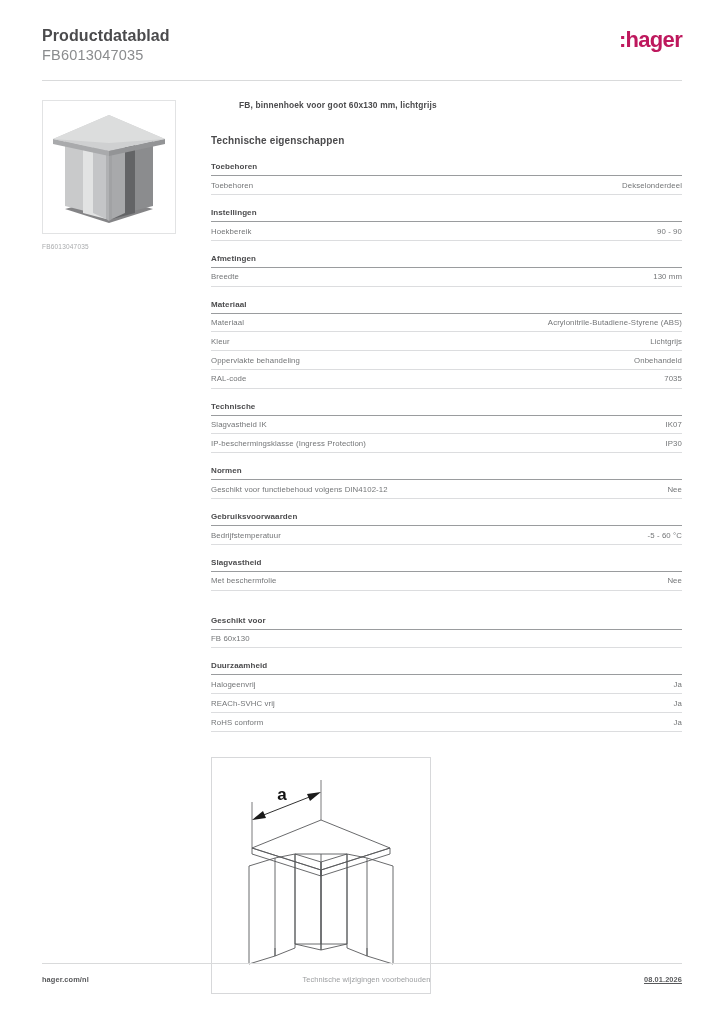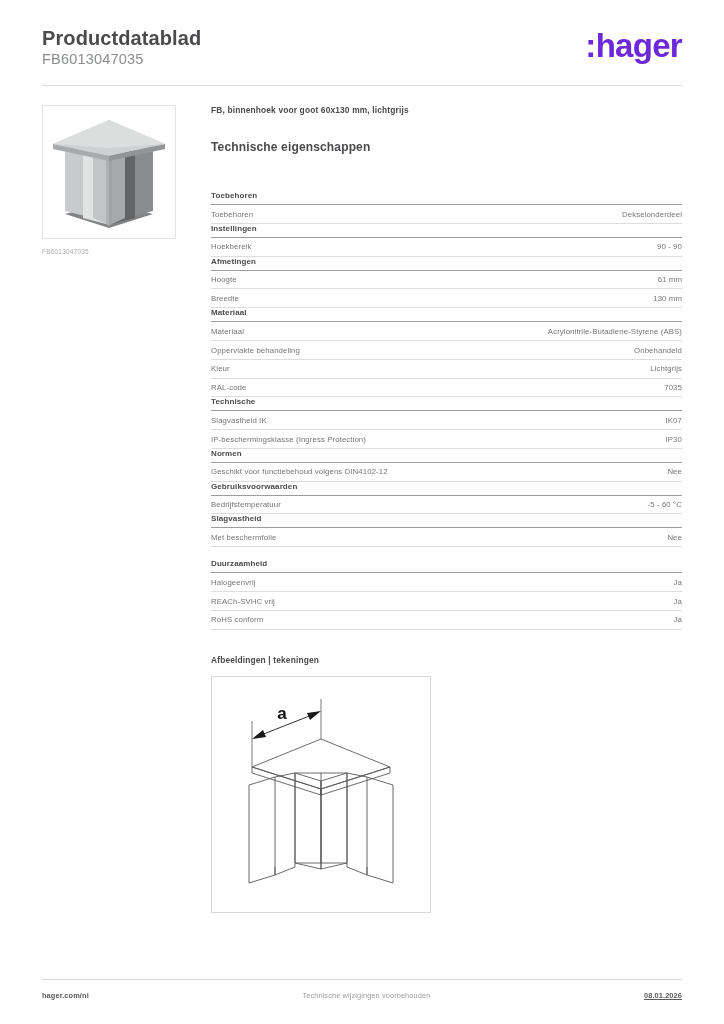--- a/index.html
+++ b/index.html
@@ -26,36 +26,36 @@
 
   
   .header {
     display: flex;
     align-items: flex-start;
     justify-content: space-between;
     padding-top: 26px;
   }
   .header-titles { line-height: 1.22; }
   .doc-title {
-    font-size: 20px;
+    font-size: 16px;
     font-weight: bold;
     color: #4b4b4d;
     letter-spacing: .1px;
   }
   .doc-subtitle {
     font-size: 14.5px;
     font-weight: normal;
     color: #8a8c8e;
     margin-top: 1px;
     letter-spacing: .2px;
   }
   .logo {
-    font-size: 33px;
-    font-weight: bold;
-    color: #6d28d9;
+    font-size: 22px;
+    font-weight: bold;
+    color: #be185d;
     letter-spacing: -0.7px;
     line-height: 1;
     margin-top: 3px;
   }
   .header-rule {
     margin-top: 16px;
     border-top: 1px solid #d9dadb;
   }
 
   
@@ -83,29 +83,30 @@
     letter-spacing: .2px;
   }
 
   
   .product-name {
     font-size: 8.4px;
     font-weight: bold;
     color: #4b4b4d;
     letter-spacing: .15px;
     margin-bottom: 25px;
+    margin-left: 28px;
   }
   .section-title {
-    font-size: 12px;
+    font-size: 10px;
     font-weight: bold;
     color: #4b4b4d;
     letter-spacing: .15px;
-    margin-bottom: 37px;
-  }
-  .group { }
+    margin-bottom: 16px;
+  }
+  .group { margin-bottom: 13px; }
   .group-header {
     font-size: 8px;
     font-weight: bold;
     color: #4b4b4d;
     letter-spacing: .1px;
     padding-bottom: 4px;
     border-bottom: 1px solid #9a9c9e;
   }
   .row {
     display: flex;
@@ -134,21 +135,21 @@
     height: 237px;
     border: 1px solid #d7d8da;
     background: #fff;
   }
 
   
   .footer {
     position: absolute;
     left: 42px;
     right: 42px;
-    bottom: 24px;
+    bottom: 40px;
   }
   .footer-rule { border-top: 1px solid #d9dadb; }
   .footer-inner {
     display: flex;
     justify-content: space-between;
     align-items: center;
     margin-top: 11px;
     font-size: 7.4px;
   }
   .footer-left { font-weight: bold; color: #58595b; letter-spacing: .1px; }
@@ -215,43 +216,39 @@
           <div class="group">
             <div class="group-header">Instellingen</div>
             <div class="row">
               <span class="label">Hoekbereik</span>
               <span class="value">90 - 90</span>
             </div>
           </div>
           <div class="group">
             <div class="group-header">Afmetingen</div>
             <div class="row">
-              <span class="label">Hoogte</span>
-              <span class="value">61 mm</span>
-            </div>
-            <div class="row">
               <span class="label">Breedte</span>
               <span class="value">130 mm</span>
             </div>
           </div>
           <div class="group">
             <div class="group-header">Materiaal</div>
             <div class="row">
               <span class="label">Materiaal</span>
               <span class="value">Acrylonitrile-Butadiene-Styrene (ABS)</span>
             </div>
             <div class="row">
+              <span class="label">Kleur</span>
+              <span class="value">Lichtgrijs</span>
+            </div>
+            <div class="row">
               <span class="label">Oppervlakte behandeling</span>
               <span class="value">Onbehandeld</span>
             </div>
             <div class="row">
-              <span class="label">Kleur</span>
-              <span class="value">Lichtgrijs</span>
-            </div>
-            <div class="row">
               <span class="label">RAL-code</span>
               <span class="value">7035</span>
             </div>
           </div>
           <div class="group">
             <div class="group-header">Technische</div>
             <div class="row">
               <span class="label">Slagvastheid IK</span>
               <span class="value">IK07</span>
             </div>
@@ -280,38 +277,44 @@
               <span class="label">Met beschermfolie</span>
               <span class="value">Nee</span>
             </div>
           </div>
         </div>
 
       <div style="height:12px"></div>
 
       <div id="spec-extra-groups">
           <div class="group">
+            <div class="group-header">Geschikt voor</div>
+            <div class="row">
+              <span class="label">FB 60x130</span>
+              <span class="value"></span>
+            </div>
+          </div>
+          <div class="group">
             <div class="group-header">Duurzaamheid</div>
             <div class="row">
               <span class="label">Halogeenvrij</span>
               <span class="value">Ja</span>
             </div>
             <div class="row">
               <span class="label">REACh-SVHC vrij</span>
               <span class="value">Ja</span>
             </div>
             <div class="row">
               <span class="label">RoHS conform</span>
               <span class="value">Ja</span>
             </div>
           </div>
         </div>
 
       <div class="drawing-section">
-        <div class="drawing-title">Afbeeldingen | tekeningen</div>
         <div class="drawing-frame">
           <svg width="218" height="235" viewBox="0 0 218 235">
             <g fill="none" stroke="#58595b" stroke-width="0.9" stroke-linejoin="round">
 
               <polygon points="109,62 178,90 109,112 40,90"></polygon>
               <polygon points="40,90 109,112 109,118 40,96"></polygon>
               <polygon points="178,90 109,112 109,118 178,96"></polygon>
 
               <line x1="109" y1="112" x2="109" y2="118"></line>
 

